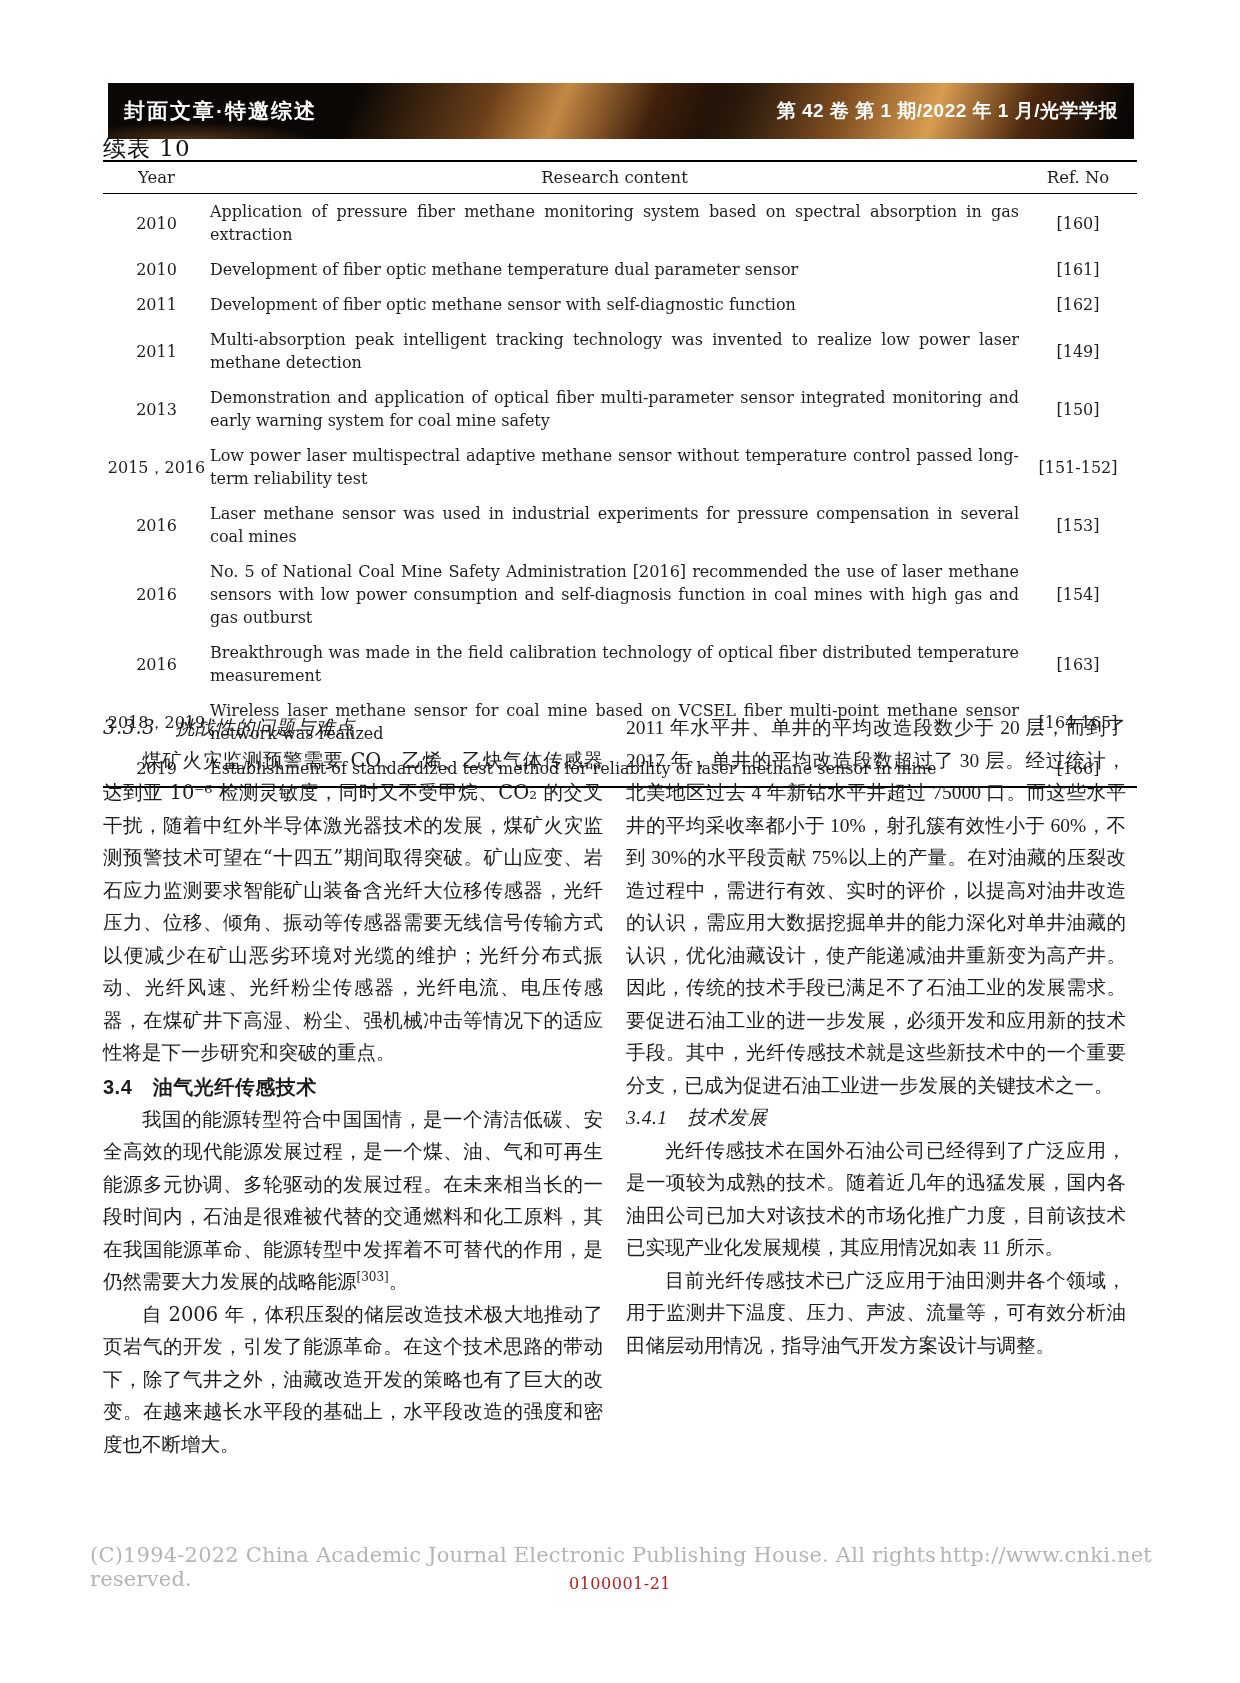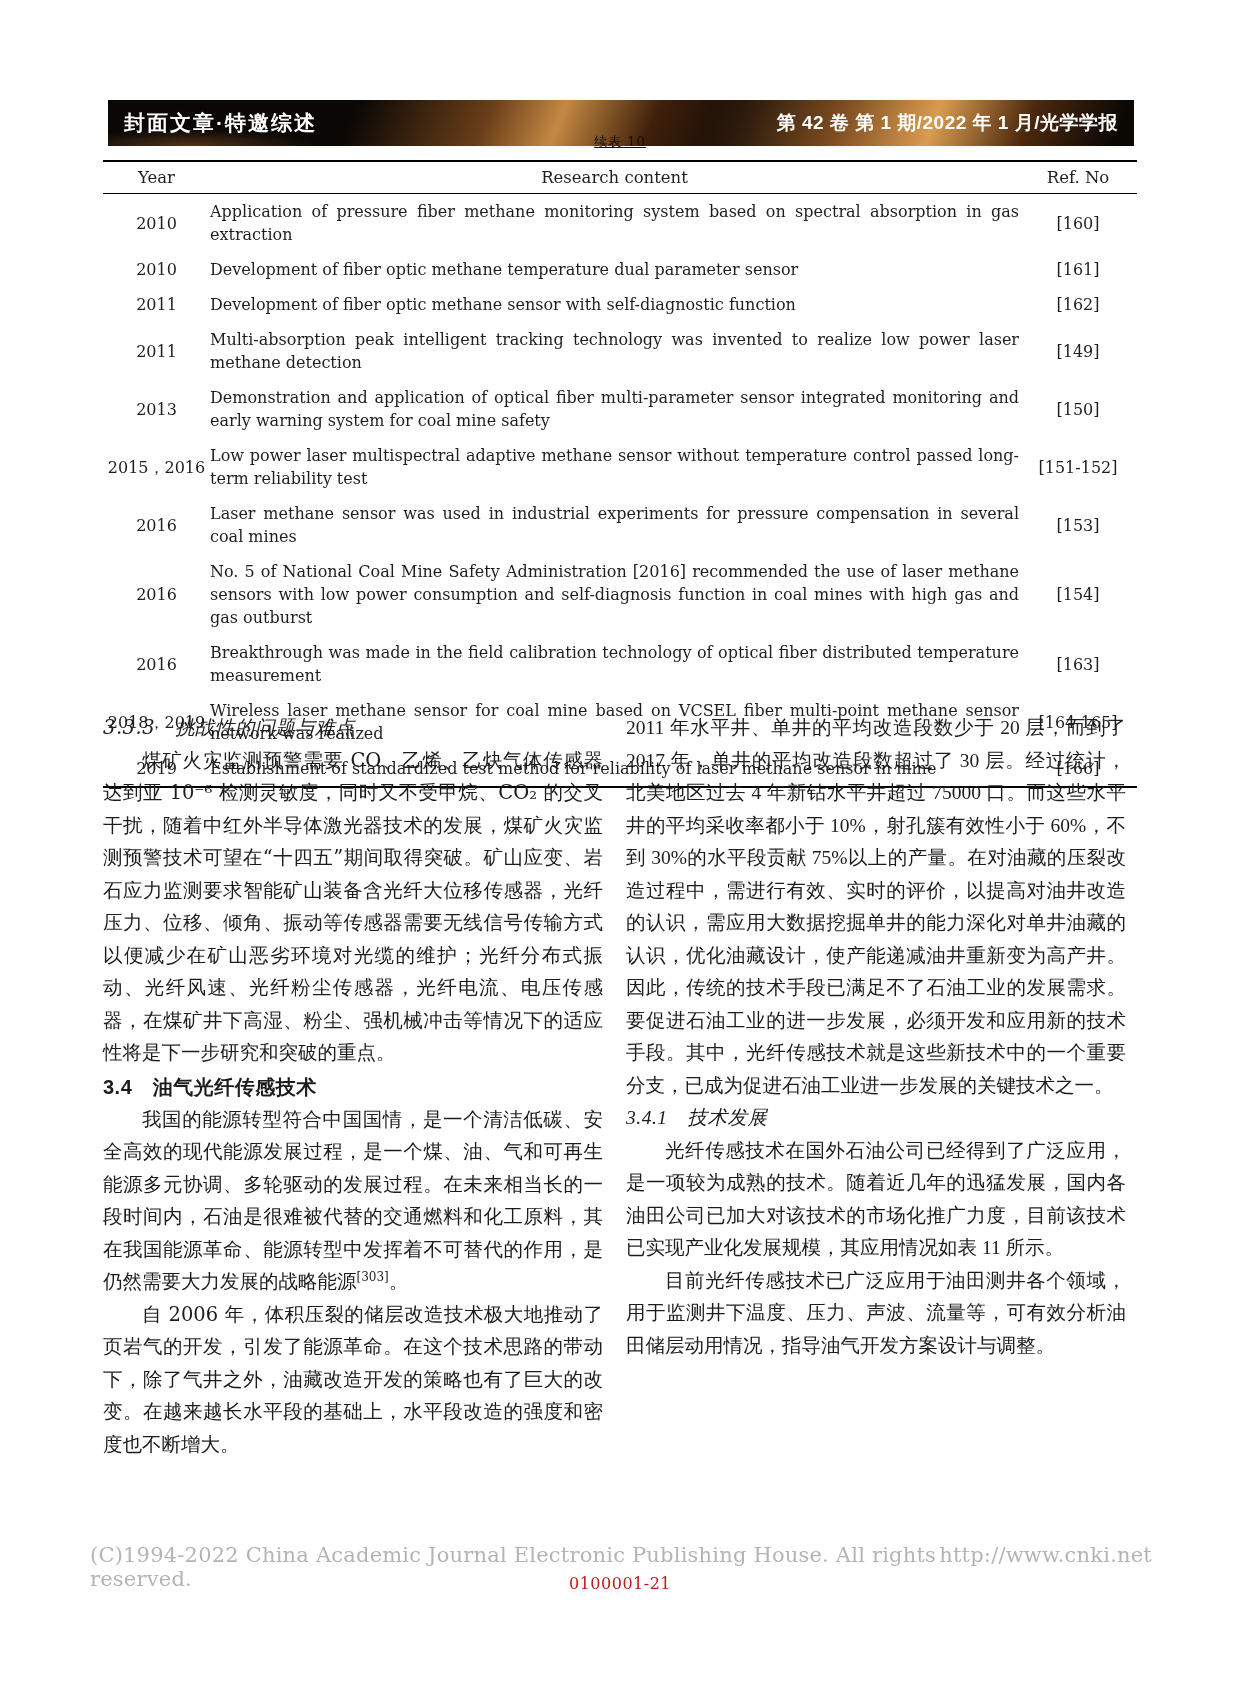--- a/index.html
+++ b/index.html
@@ -4,37 +4,37 @@
 <style>
   * { margin:0; padding:0; box-sizing:border-box; }
   html,body { background:#888; }
   .page {
     position:relative; width:1240px; height:1683px; margin:0 auto;
     background:#ffffff; overflow:hidden;
     font-family:"DejaVu Serif","Liberation Serif",serif; color:#1c1c1c;
   }
   
   .banner {
-    position:absolute; left:108px; top:100px; width:1026px; height:46px;
+    position:absolute; left:108px; top:83px; width:1026px; height:56px;
     display:flex; justify-content:space-between; align-items:center;
     padding:0 16px;
     color:#ffffff;
     font-family:"Liberation Sans","DejaVu Sans",sans-serif; font-weight:bold;
     background-color:#0a0705;
     background-image:
       linear-gradient(112deg, rgba(0,0,0,0) 24%, rgba(122,72,28,0.85) 37%, rgba(216,150,74,0.9) 44%, rgba(66,33,11,0.95) 53%, rgba(0,0,0,0) 63%),
       linear-gradient(110deg, rgba(0,0,0,0) 58%, rgba(140,85,35,0.9) 71%, rgba(228,164,85,0.95) 80%, rgba(84,44,15,0.9) 89%, rgba(0,0,0,0) 98%),
       radial-gradient(ellipse 180px 24px at 8% 100%, rgba(150,95,45,0.5), rgba(0,0,0,0) 70%);
   }
   .banner .left-title { font-size:21px; letter-spacing:2px; }
   .banner .right-info { font-size:19px; letter-spacing:0.5px;text-align:right; }
   
   .table-caption {
     position:absolute; left:103px; top:133px; width:1034px;
-    text-align:center; font-size:13px; color:#111; letter-spacing:1px;text-decoration:underline;
+    font-size:23px; color:#111; letter-spacing:1px;
   }
   table.research-table {
     position:absolute; left:103px; top:160px; width:1034px;
     border-collapse:collapse;
     border-top:2.5px solid #000; border-bottom:2.5px solid #000;
     font-size:16px; color:#1e1e1e;
   }
   table.research-table thead th {
     font-weight:normal; font-size:16.5px; text-align:center;
     padding:4px 0 4px 0; border-bottom:1.3px solid #000; line-height:23px;

